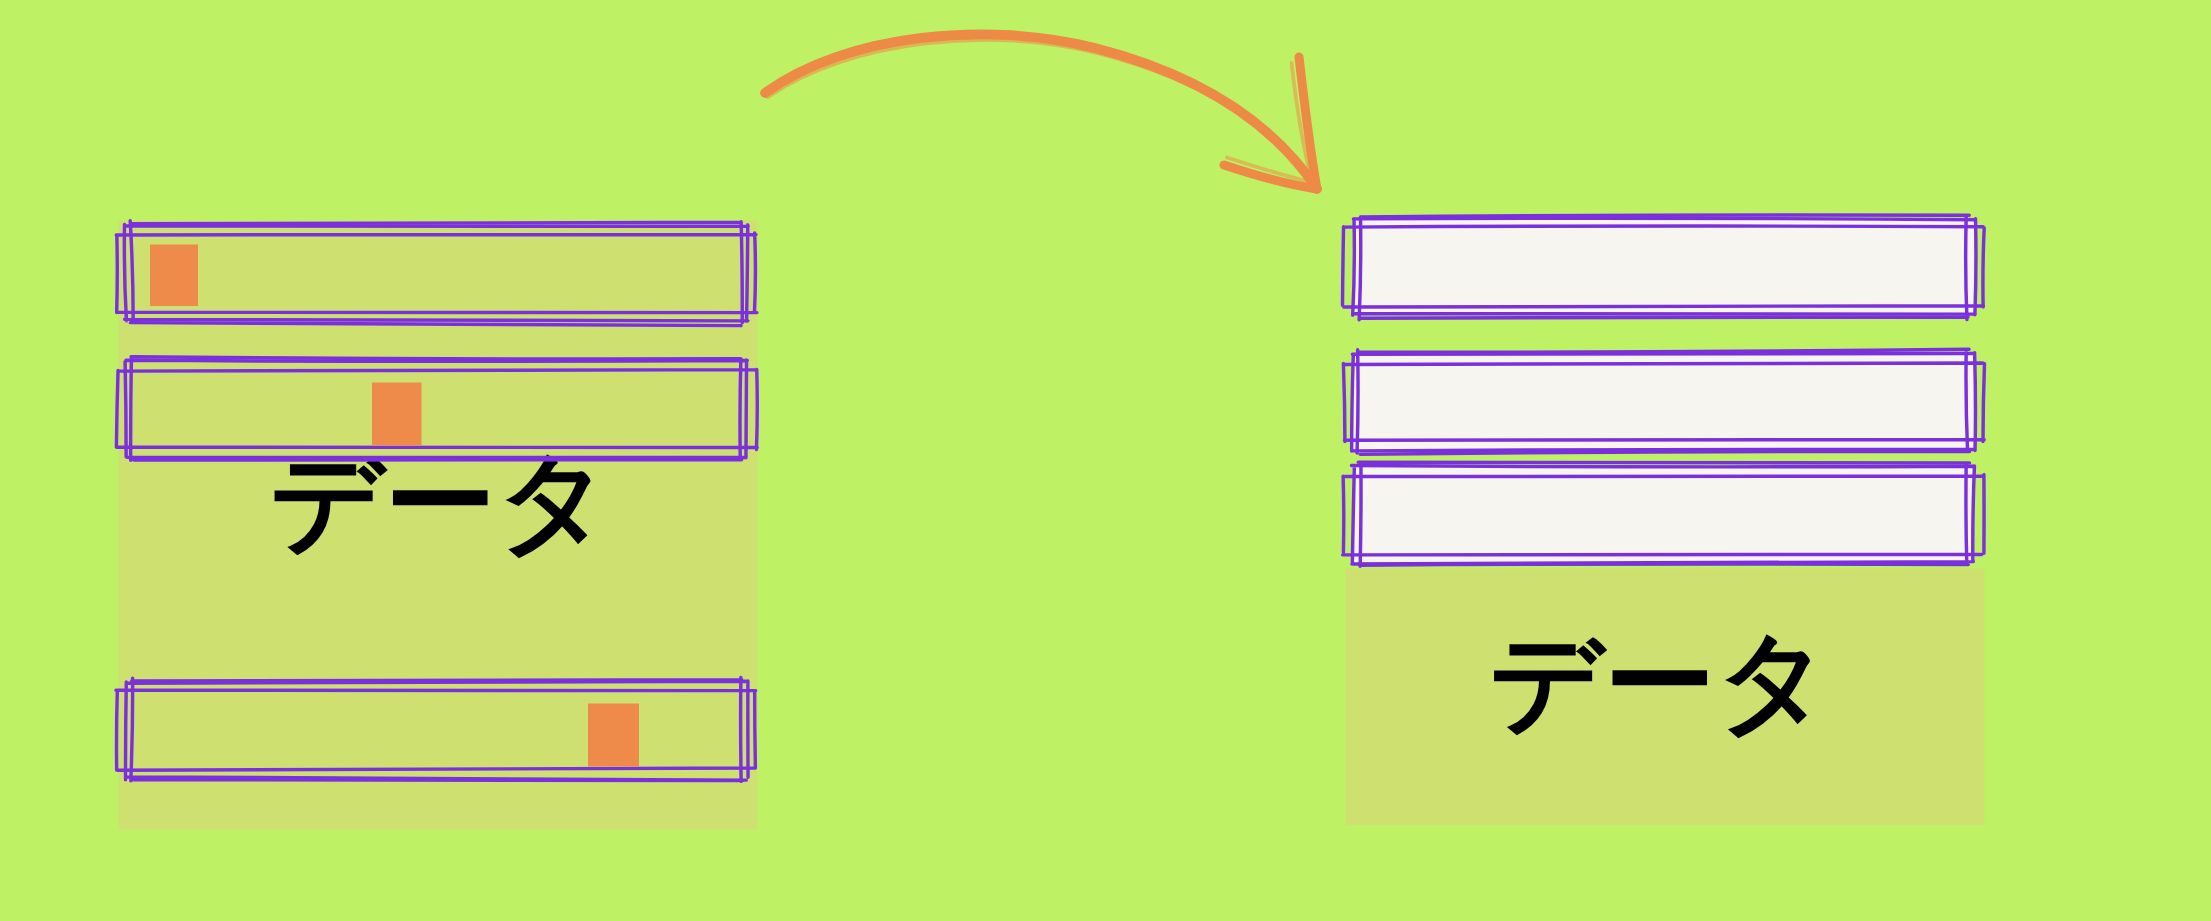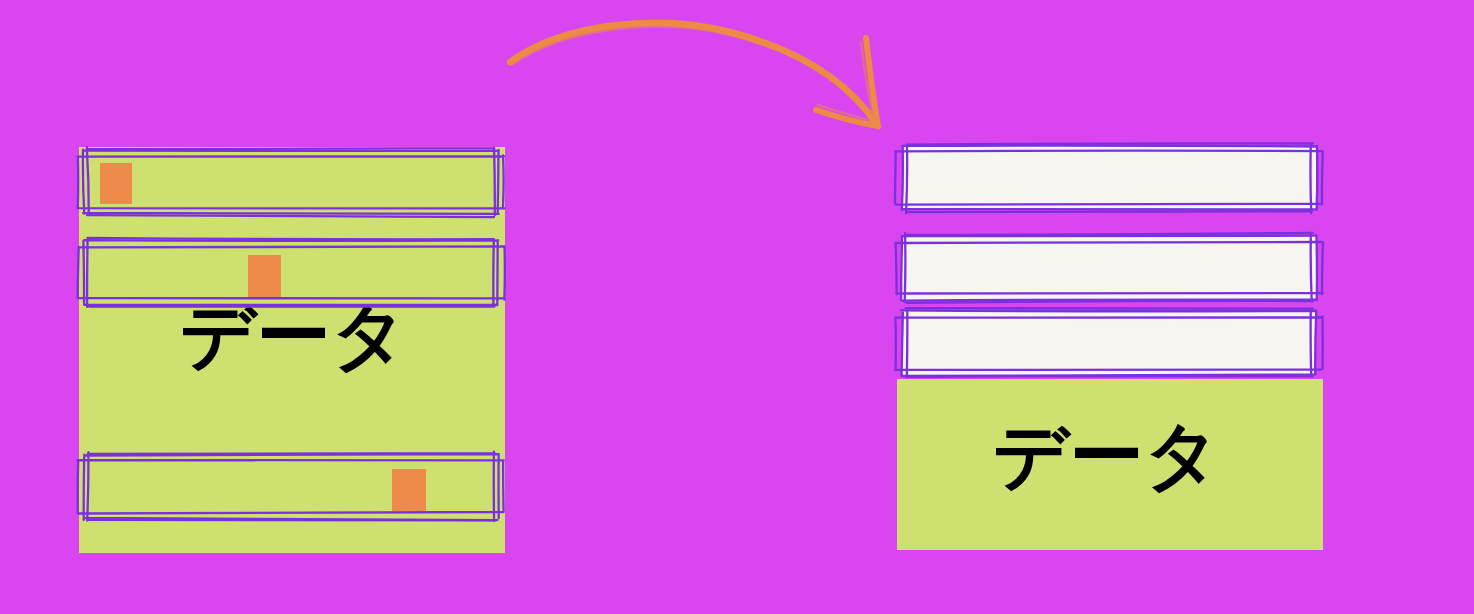--- a/index.html
+++ b/index.html
@@ -34,21 +34,21 @@
     font-family: "DejaVu Sans", "Liberation Sans", sans-serif;
     font-weight: bold;
     white-space: nowrap;
     letter-spacing: 0.01em;
     line-height: 1;
   }
 </style>
 </head>
 <body>
 
-<div id="canvas" style="width: 1474px; height: 614px; background: #d946ef;">
+<div id="canvas" style="width: 1474px; height: 614px; background: #bef264;">
 
   <div class="green-panel" id="panel-before" style="left: 79px; top: 147px; width: 426px; height: 406px; background: rgb(205, 224, 112);"></div>
   <div class="green-panel" id="panel-after" style="left: 897px; top: 379px; width: 426px; height: 171px; background: rgb(205, 224, 112);"></div>
 
   <div class="jp-label" id="label-before" style="left: 180px; top: 298px; font-size: 74px; color: rgb(0, 0, 0);">データ</div>
   <div class="jp-label" id="label-after" style="left: 993px; top: 418px; font-size: 74px; color: rgb(0, 0, 0);">データ</div>
 
   <svg class="svg-layer" id="bars-svg" viewBox="0 0 1474 614" xmlns="http://www.w3.org/2000/svg">
       <g>
         <path d="M84.4,150.7 Q290.4,150.0 498.8,150.9 M498.5,149.9 Q498.3,182.7 497.7,214.1 M498.6,213.9 Q291.7,212.9 83.1,212.9 M84.3,213.9 Q82.5,183.0 83.0,149.7" fill="none" stroke="#7b30de" stroke-width="2.3" stroke-linecap="round" stroke-linejoin="round"></path>

